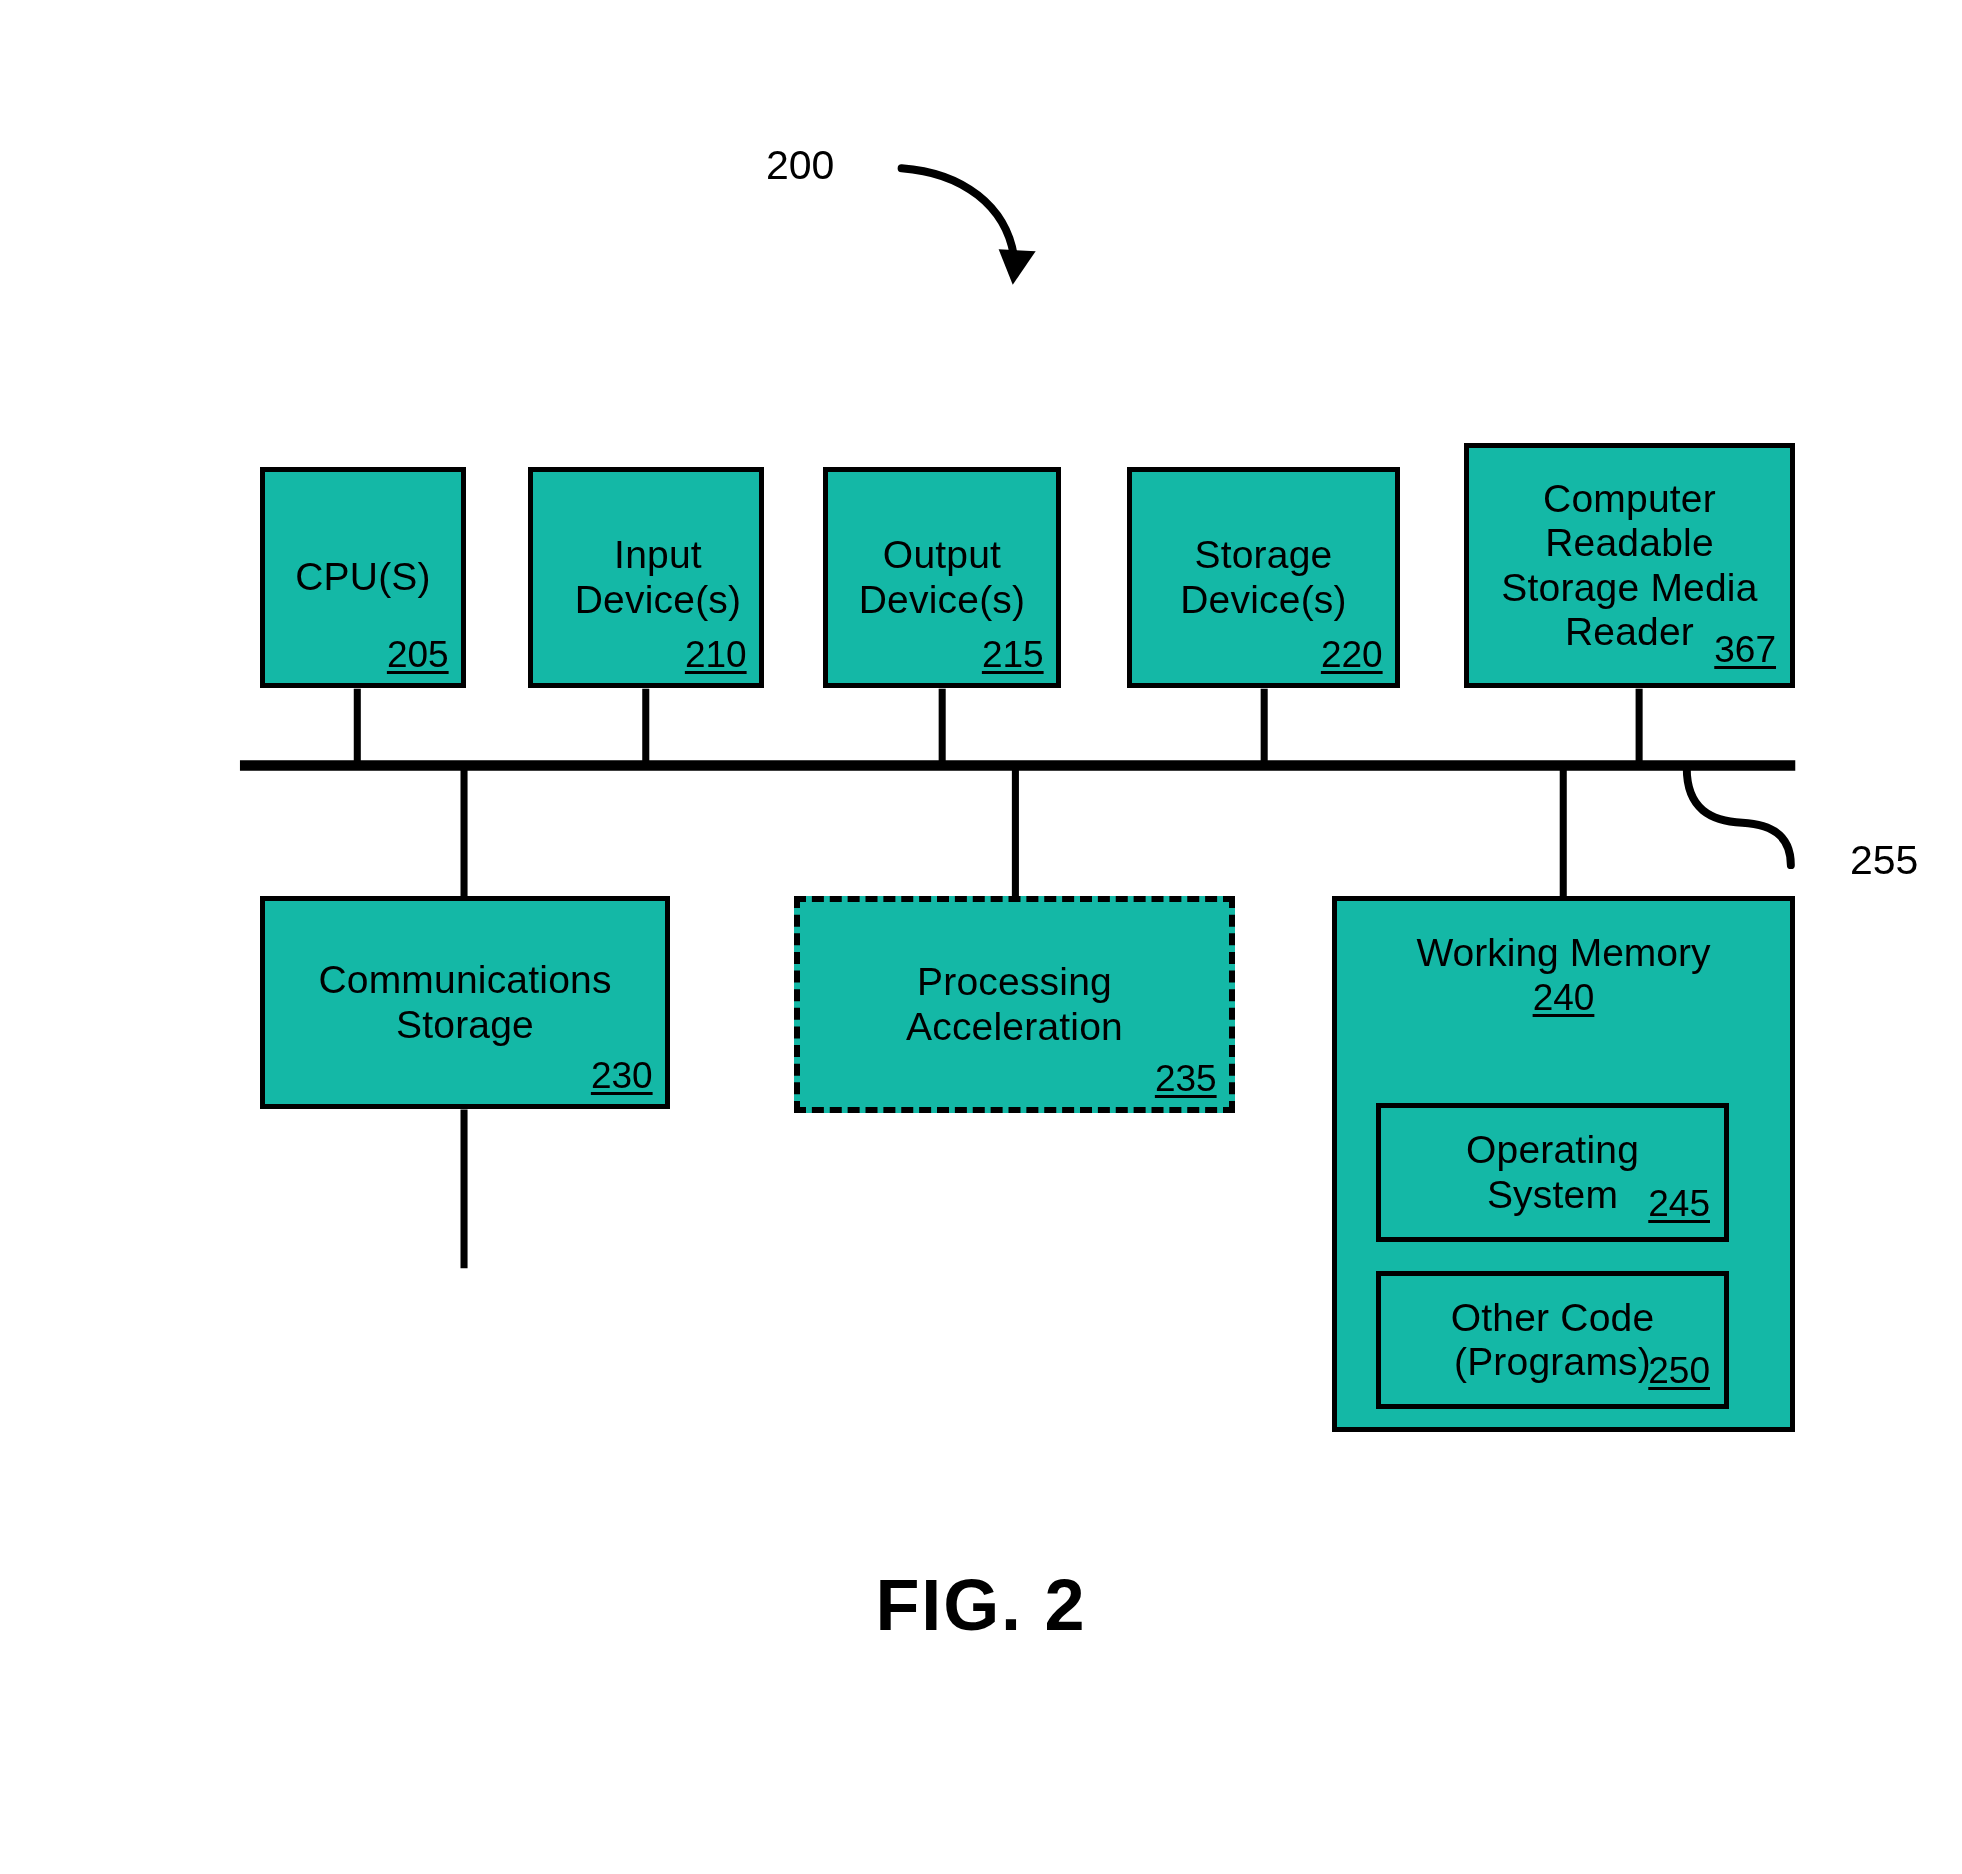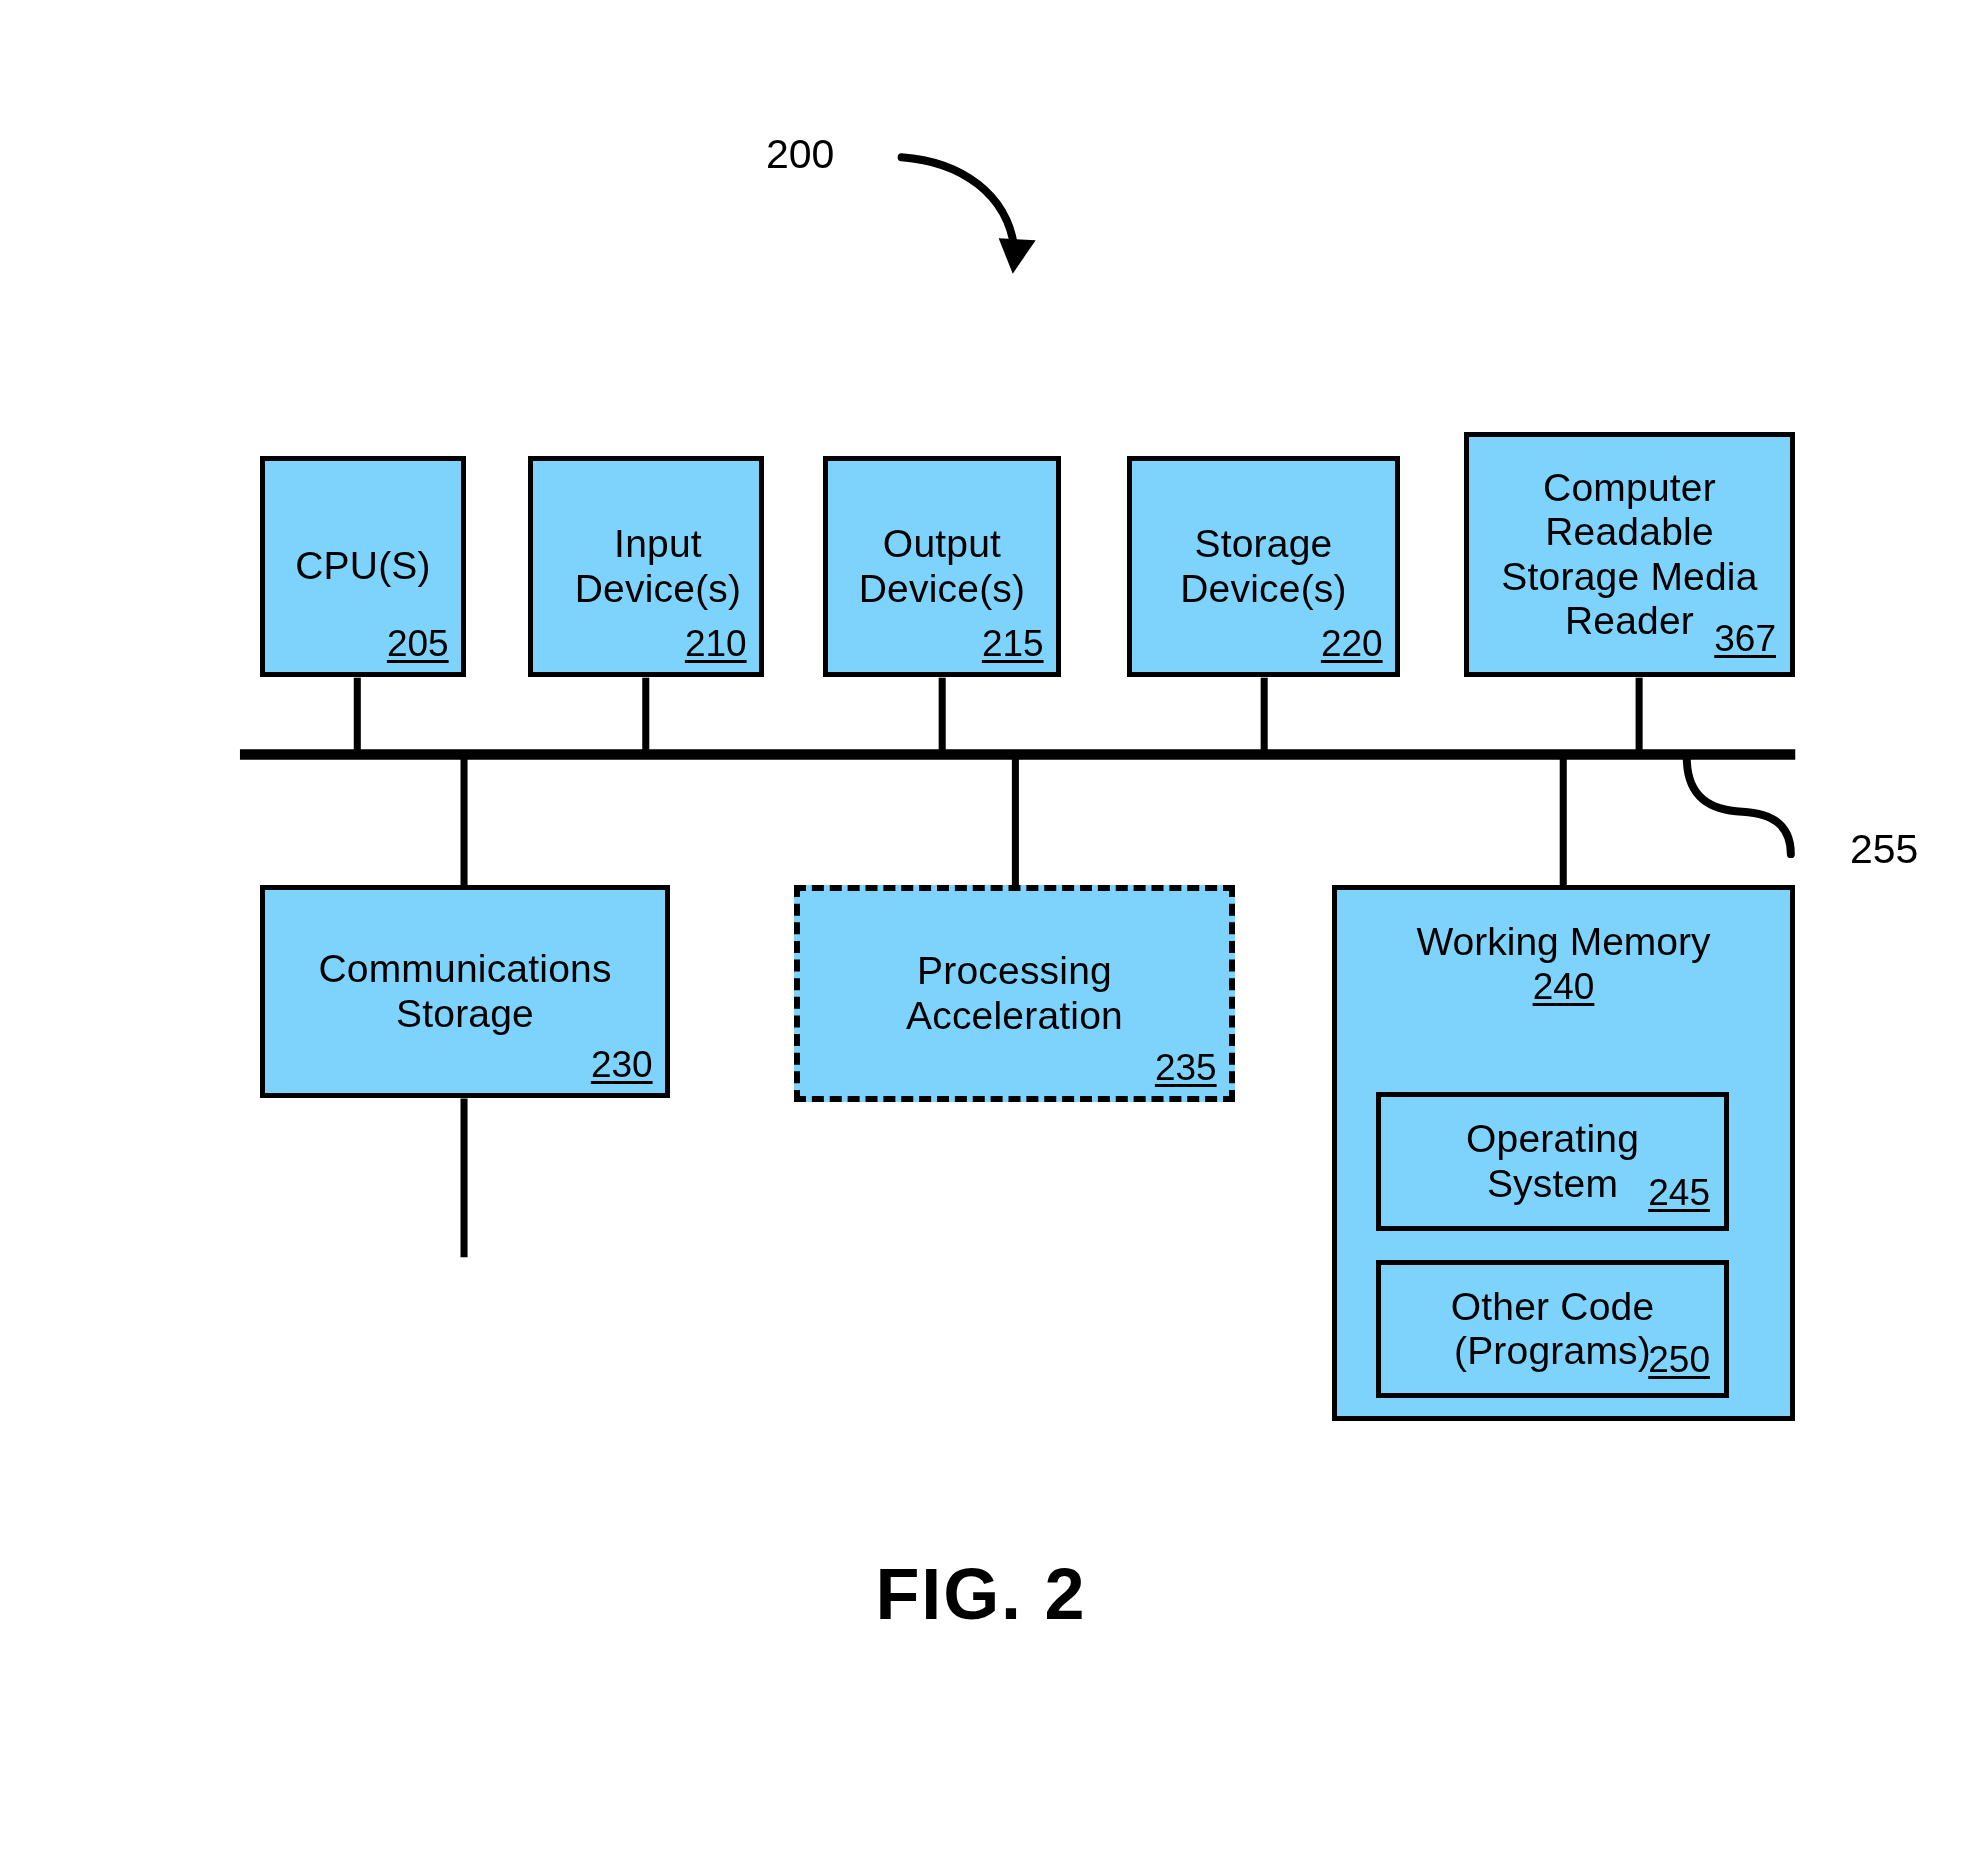--- a/index.html
+++ b/index.html
@@ -11,34 +11,35 @@
     width: 1962px;
     height: 1875px;
     position: relative;
     font-family: "Liberation Sans", sans-serif;
     color: #000000;
     overflow: hidden;
   }
   #figure-root {
     position: absolute;
     inset: 0;
+    margin-top: 11px;
   }
   .svg-layer {
     position: absolute;
     left: 0;
     top: 0;
     width: 1962px;
     height: 1875px;
     pointer-events: none;
   }
   .node-box {
     position: absolute;
     box-sizing: border-box;
     border: 5.3px solid #000;
-    background: #7dd3fc;
+    background: #14b8a6;
     display: flex;
     flex-direction: column;
     align-items: center;
     justify-content: center;
     text-align: center;
   }
   .node-box.dashed {
     border-style: dashed;
     border-width: 6.2px;
   }

